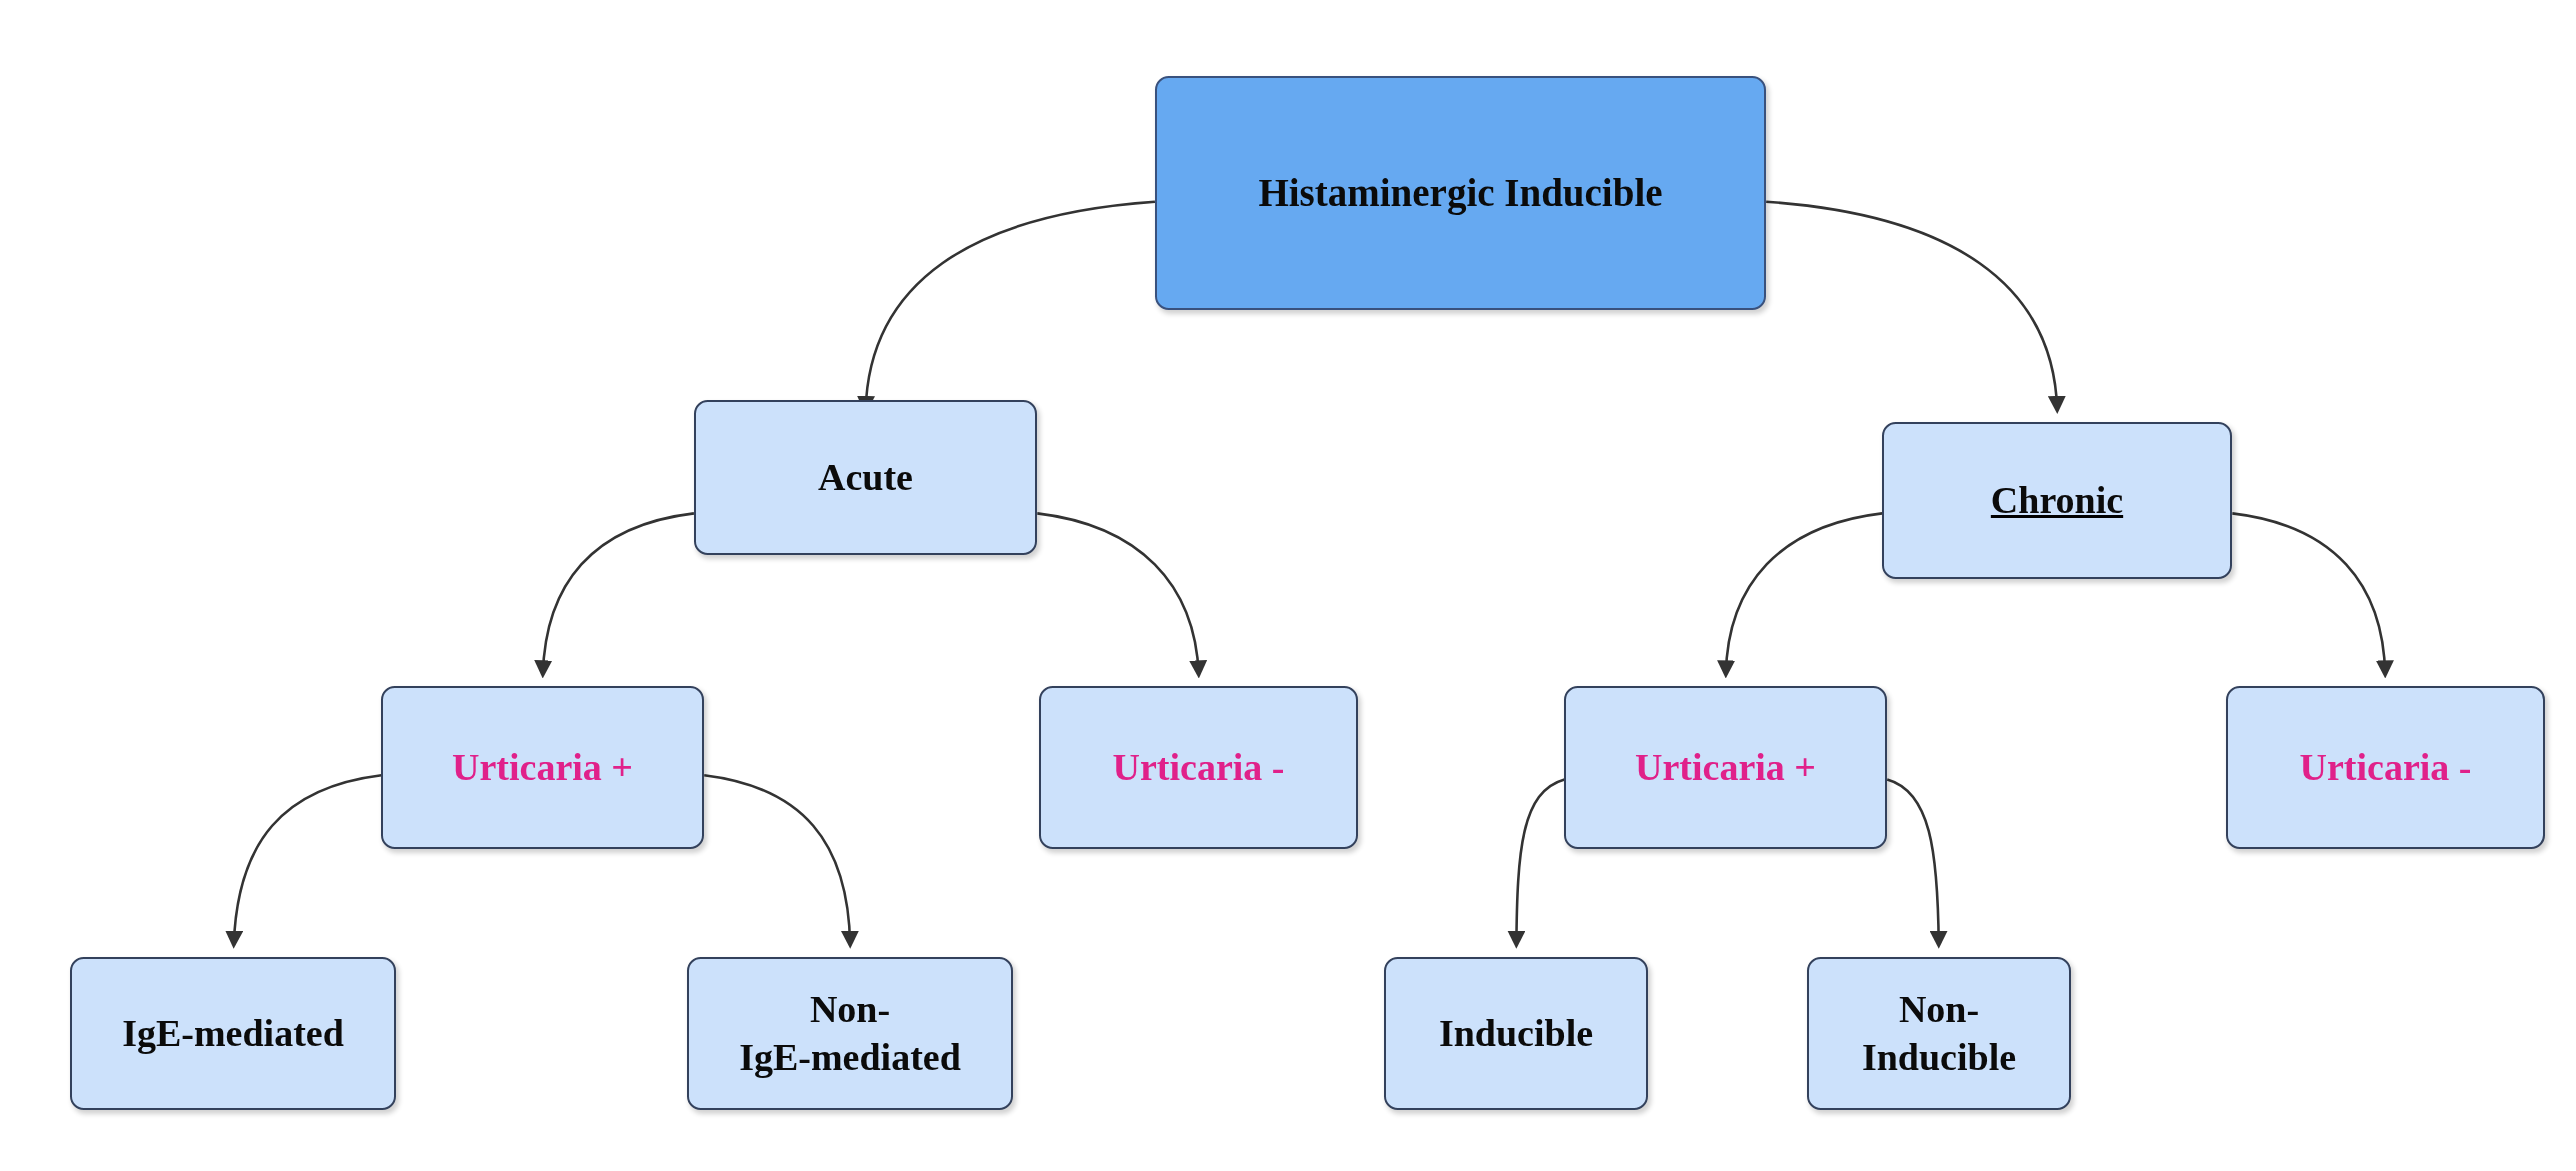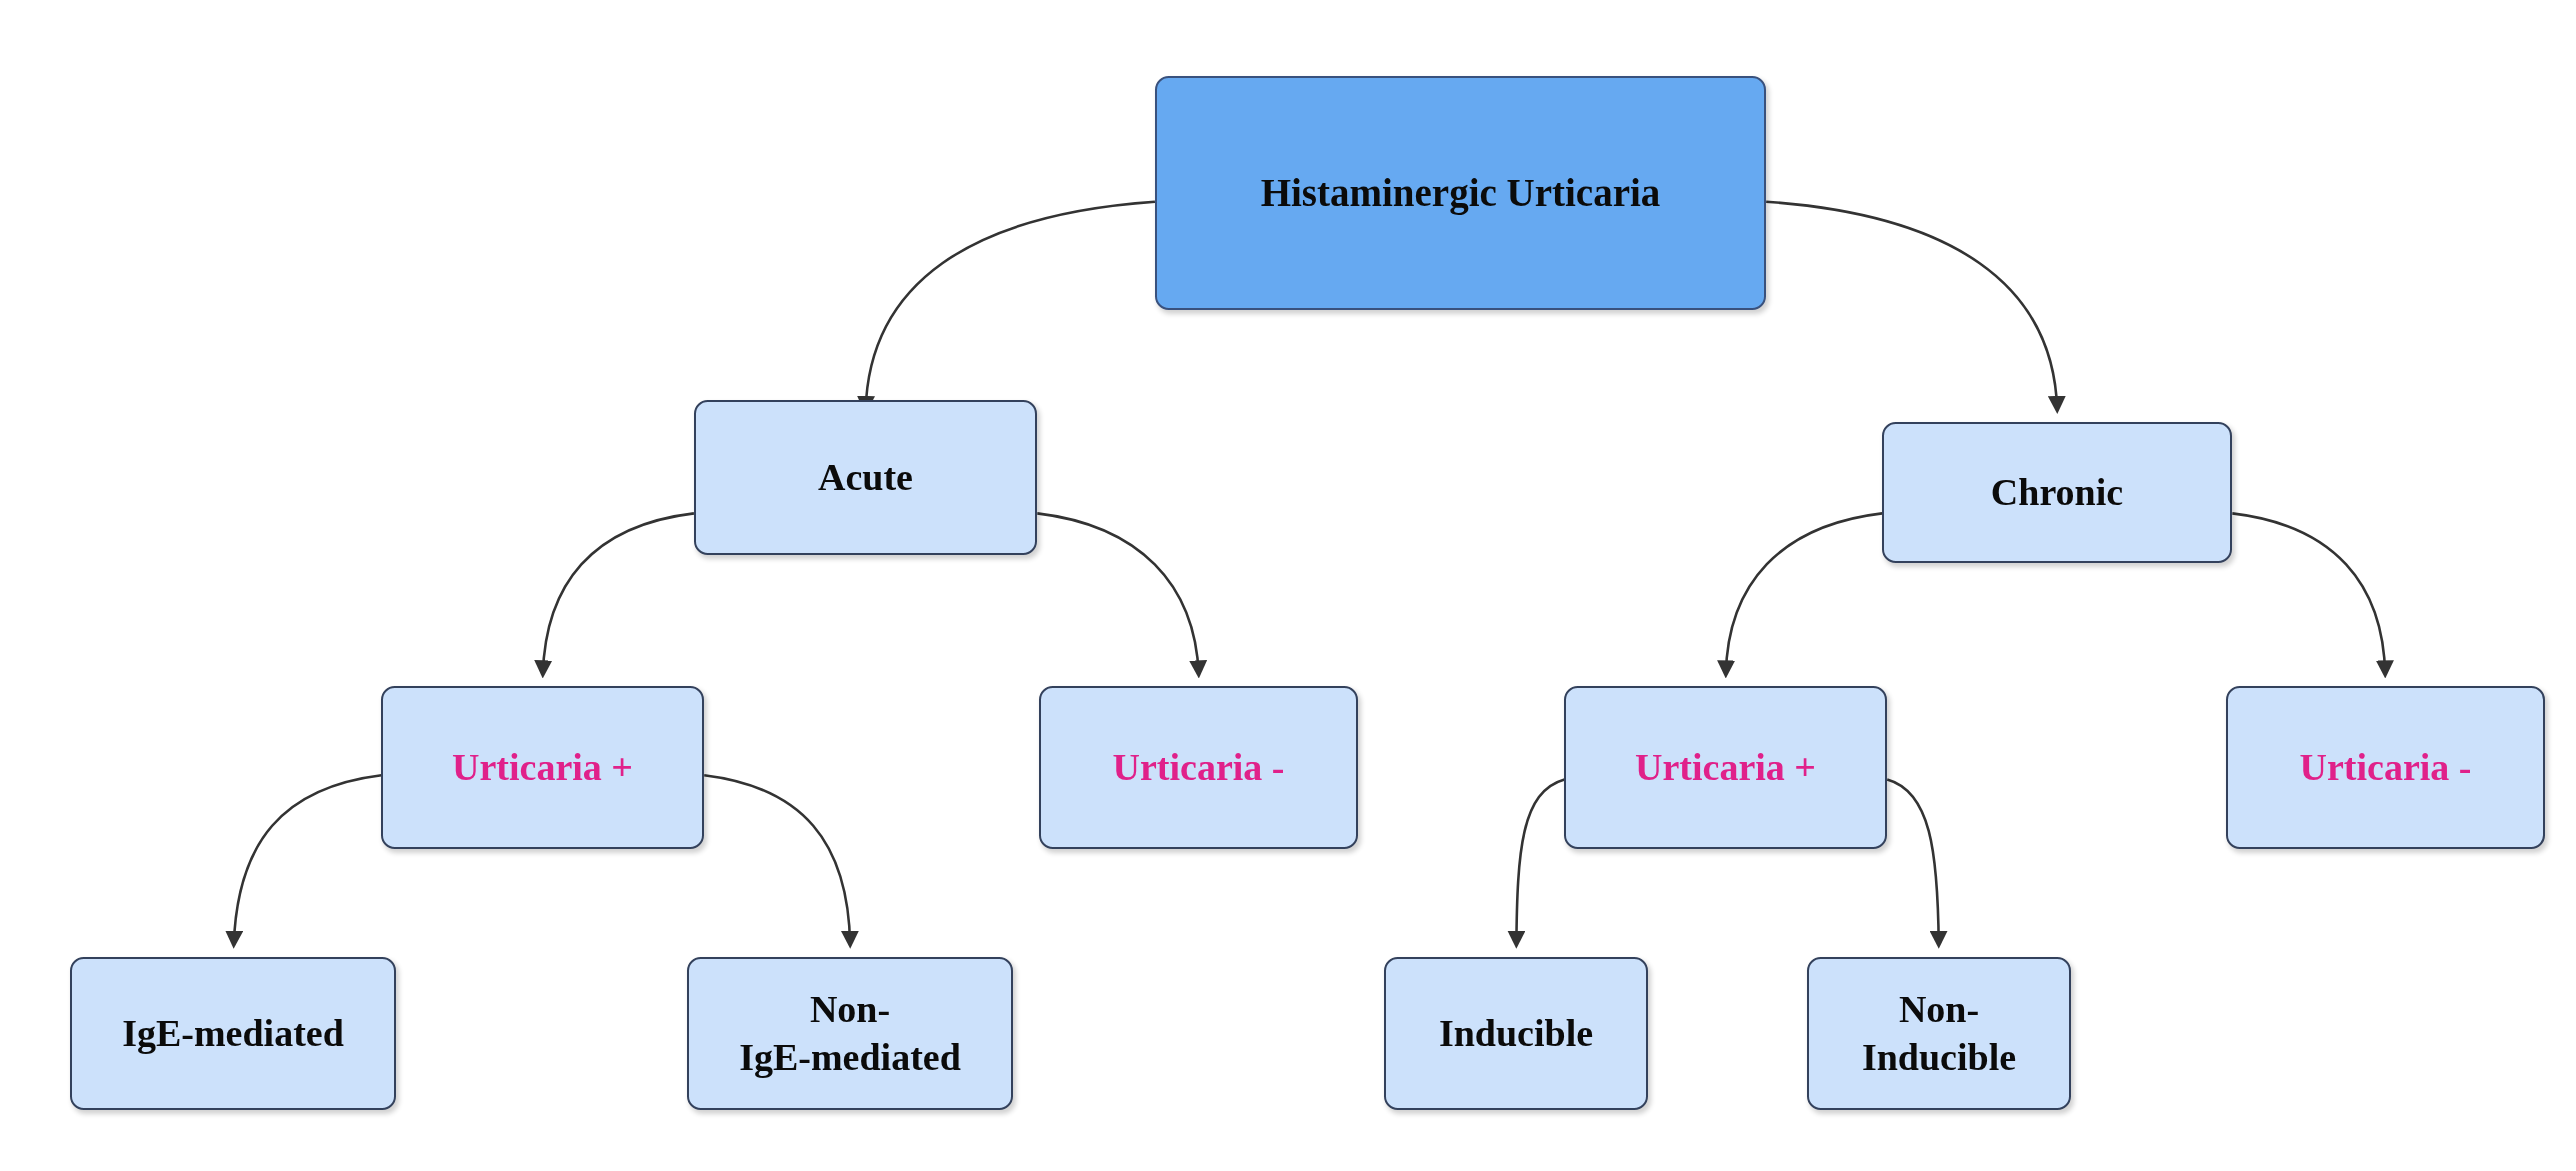--- a/index.html
+++ b/index.html
@@ -66,21 +66,21 @@
   .node.root .label {
     font-size: 39px;
   }
   .node .label.pink {
     color: var(--urticaria-text);
   }
 
   
   #n-root          { left: 1155px; top:   76px; width: 611px; height: 234px; }
   #n-acute         { left:  694px; top:  400px; width: 343px; height: 155px; }
-  #n-chronic       { left: 1882px; top:  422px; width: 350px; height: 141px; }
+  #n-chronic       { left: 1882px; top:  422px; width: 350px; height: 157px; text-decoration: underline; }
   #n-urt-plus-a    { left:  381px; top:  686px; width: 323px; height: 163px; }
   #n-urt-minus-a   { left: 1039px; top:  686px; width: 319px; height: 163px; }
   #n-urt-plus-c    { left: 1564px; top:  686px; width: 323px; height: 163px; }
   #n-urt-minus-c   { left: 2226px; top:  686px; width: 319px; height: 163px; }
   #n-ige           { left:   70px; top: 957px; width: 326px; height: 153px; }
   #n-non-ige       { left:  687px; top: 957px; width: 326px; height: 153px; }
   #n-inducible     { left: 1384px; top: 957px; width: 264px; height: 153px; }
   #n-non-inducible { left: 1807px; top: 957px; width: 264px; height: 153px; }
 </style>
 </head>
@@ -100,21 +100,21 @@
     <path class="edge" d="M 1208 598 C 1326 612 1392 680 1396 786" marker-end="url(#arrow)"></path>
     <path class="edge" d="M 2192 598 C 2074 612 2012 680 2010 786" marker-end="url(#arrow)"></path>
     <path class="edge" d="M 2600 598 C 2718 612 2776 680 2778 786" marker-end="url(#arrow)"></path>
     <path class="edge" d="M 444 903 C 330 917 276 980 272 1101" marker-end="url(#arrow)"></path>
     <path class="edge" d="M 820 903 C 934 917 988 980 990 1101" marker-end="url(#arrow)"></path>
     <path class="edge" d="M 1822 908 C 1772 922 1767 990 1766 1101" marker-end="url(#arrow)"></path>
     <path class="edge" d="M 2198 908 C 2248 922 2257 990 2258 1101" marker-end="url(#arrow)"></path>
   </svg>
 
   <div class="node root" id="n-root">
-    <span class="label">Histaminergic Urticaria</span>
+    <span class="label">Histaminergic Inducible</span>
   </div>
 
   <div class="node" id="n-acute">
     <span class="label">Acute</span>
   </div>
 
   <div class="node" id="n-chronic">
     <span class="label">Chronic</span>
   </div>
 

